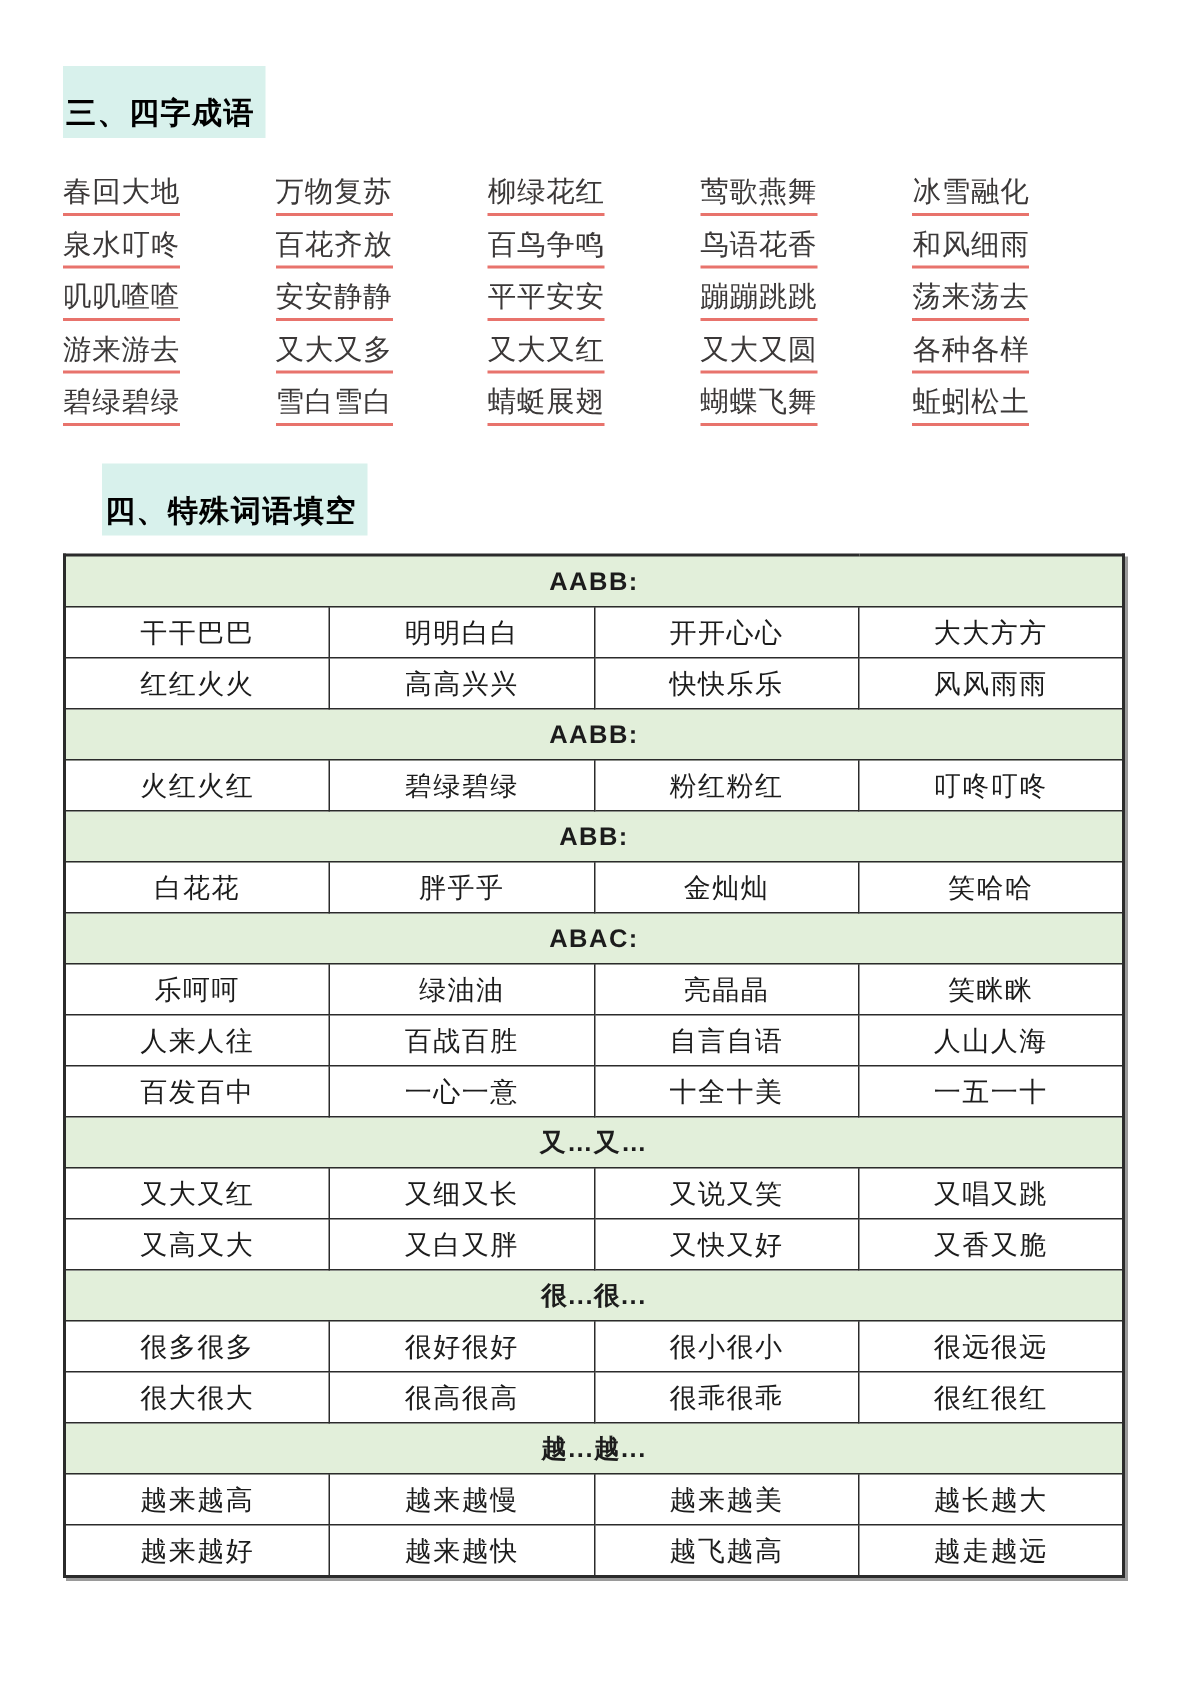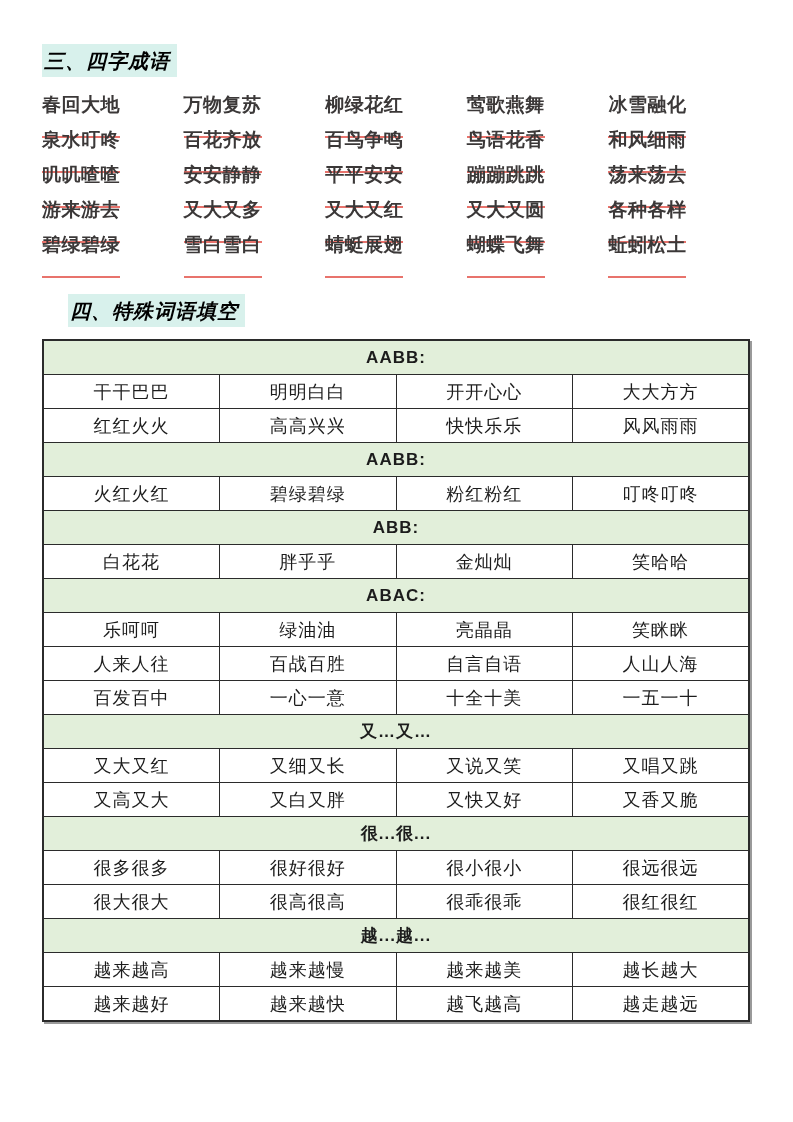--- a/index.html
+++ b/index.html
@@ -9,40 +9,39 @@
     color: #1f1f1f;
     overflow: hidden;
   }
   .page { box-sizing: border-box; width: 793px; height: 1122px; padding: 44px 42px 0 42px; }
 
   .sec-title { margin: 0; font-size: 20px; font-weight: 700; line-height: 1; }
   .sec-title .hl {
     display: inline-block;
     background: #d8f1ec;
     color: #000000;
-    padding: 7px 7px 6px 2px;
+    padding: 22px 7px 6px 2px;
     letter-spacing: 1px;
-    font-style: italic;
   }
 
   .idiom-grid {
     margin-top: 20px;
     display: grid;
     grid-template-columns: repeat(5, 1fr);
     grid-auto-rows: 35px;
     align-items: center;
     justify-items: start;
     width: 708px;
   }
   .idiom {
     font-size: 19px;
-    font-weight: 700;
+    font-weight: 400;
     color: #3b3838;
     border-bottom: 2px solid #e8736c;
-    padding-bottom: 18px;
+    padding-bottom: 1px;
     letter-spacing: 0.5px;
     white-space: nowrap;
   }
 
   .sec4-title { margin-top: 22px; margin-left: 26px; }
 
   table.word-table {
     margin-top: 12px;
     border-collapse: collapse;
     width: 708px;

